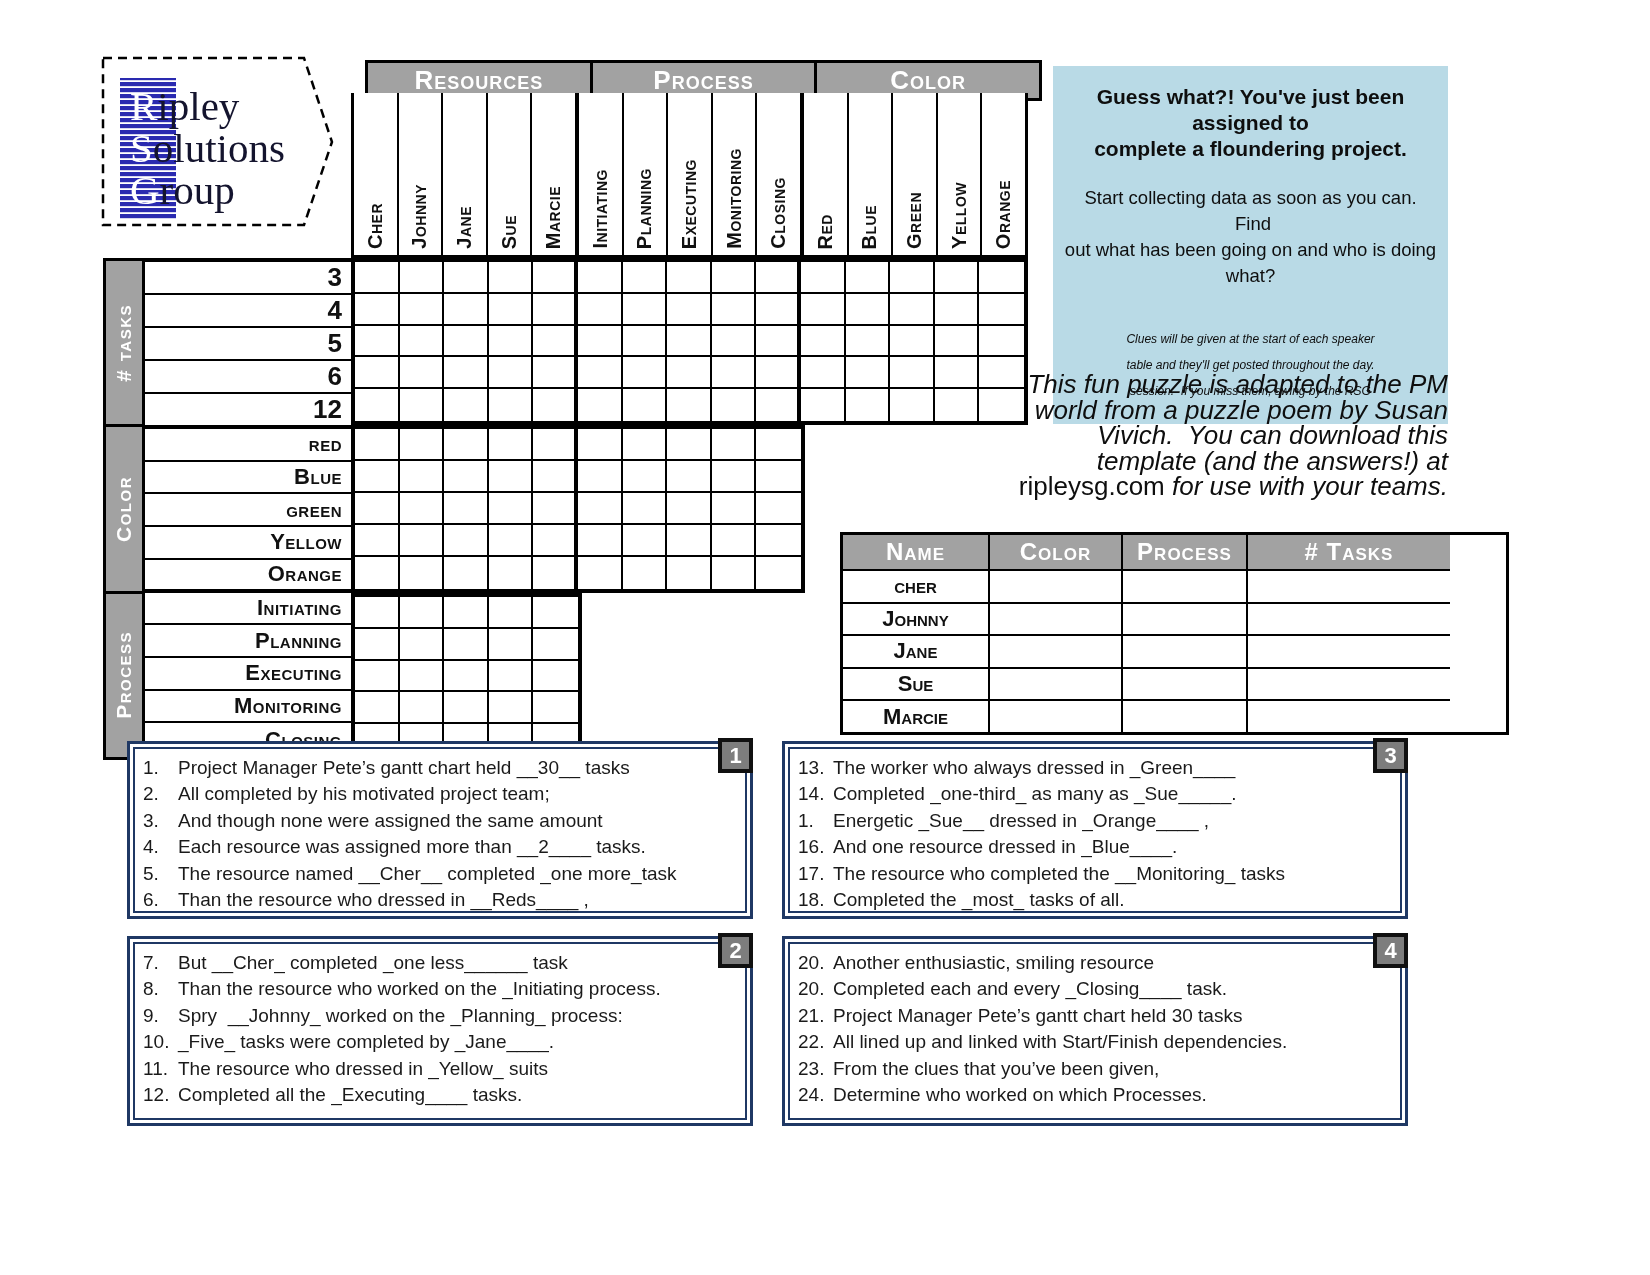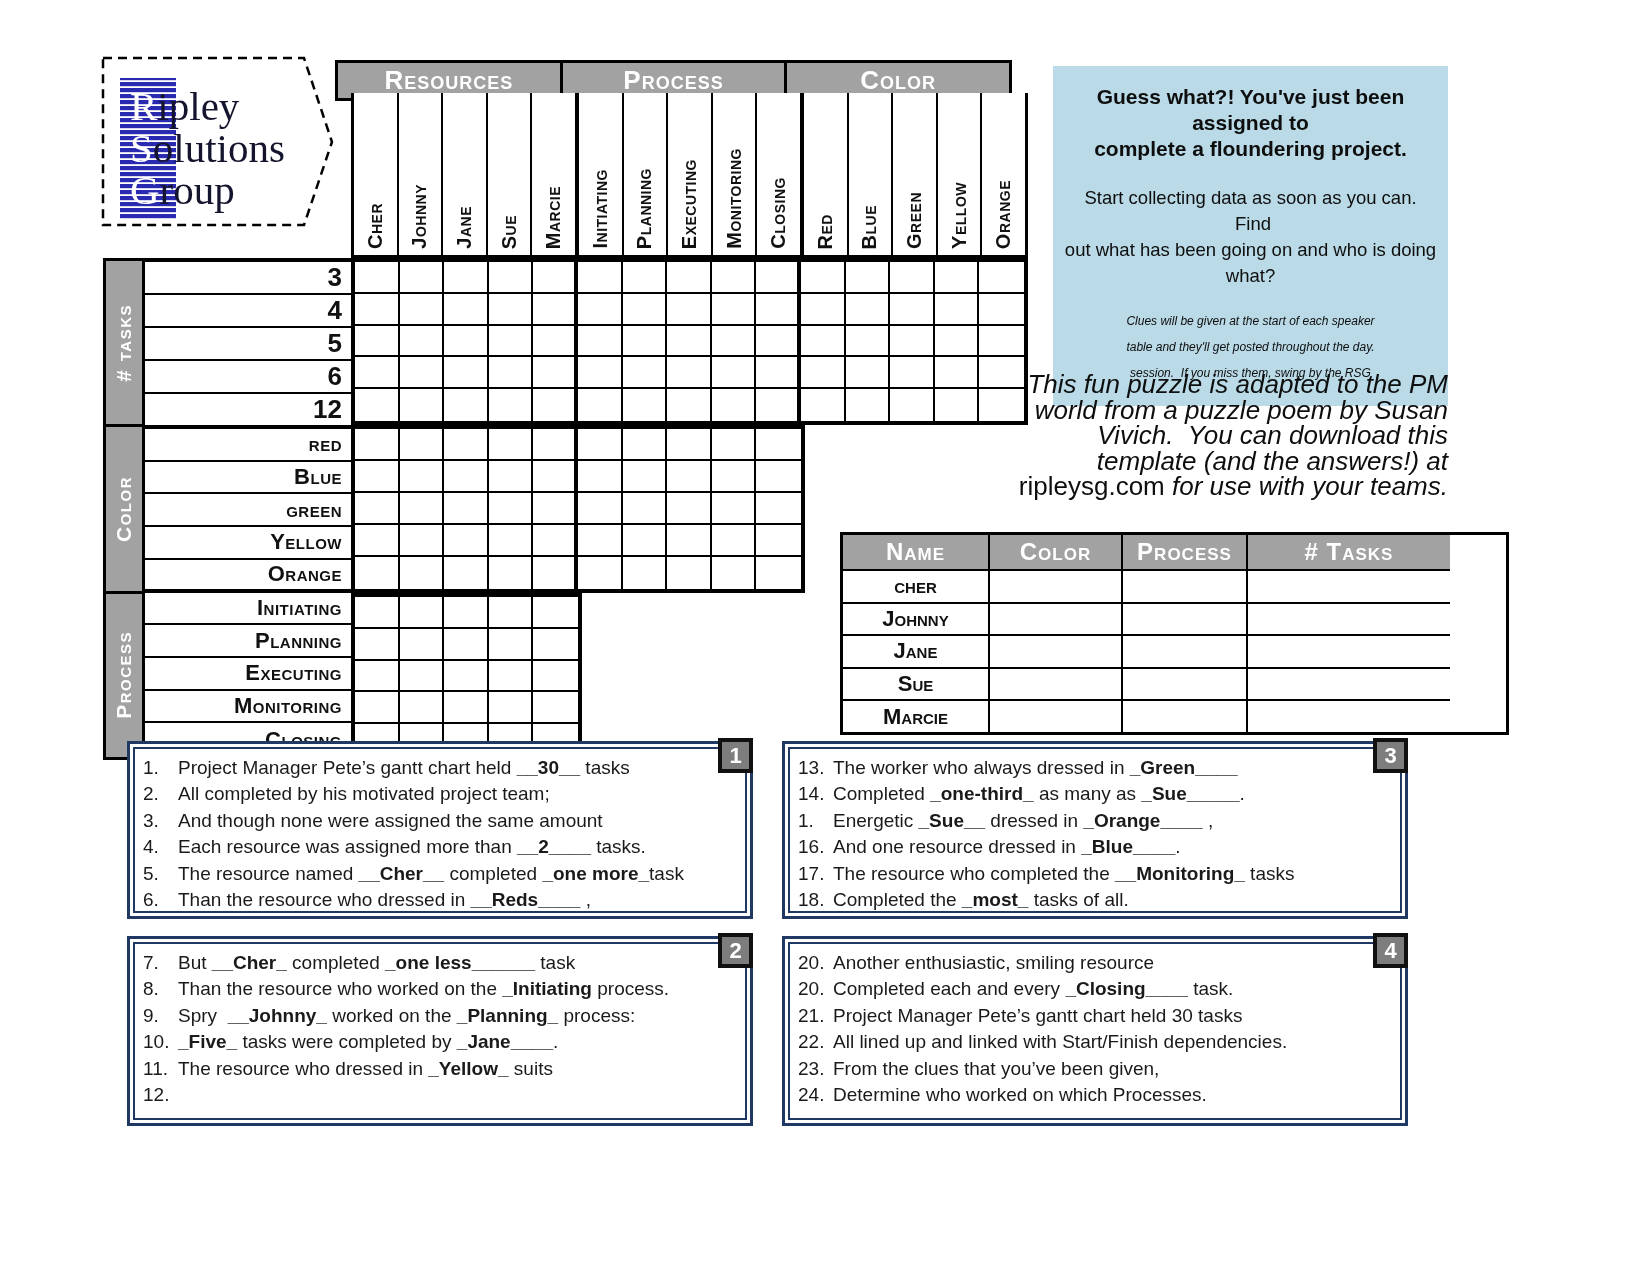--- a/index.html
+++ b/index.html
@@ -1,20 +1,20 @@
 <!DOCTYPE html>
 <html><head>
 <meta charset="utf-8">
 <style>
   *{box-sizing:border-box;margin:0;padding:0}
   html,body{background:#fff}
   body{width:1650px;height:1275px;position:relative;font-family:"Liberation Sans",sans-serif;color:#111}
 
   
-  #bands{position:absolute;left:335px;top:60px;width:677px;height:41px;display:flex}
+  #bands{position:absolute;left:365px;top:60px;width:677px;height:41px;display:flex}
   .band{flex:1;background:#a2a2a2;border:3px solid #000;color:#fff;display:flex;align-items:center;justify-content:center;
         font-variant:small-caps;font-weight:700;font-size:26px;letter-spacing:1px}
   .band+.band{border-left:none}
 
   
   #collabels{position:absolute;left:351px;top:93px;width:677px;height:165px;display:flex;border:3px solid #000;border-top:none;background:#fff}
   .colcell{flex:1;border-right:2px solid #000;display:flex;align-items:flex-end;justify-content:center;padding-bottom:6px}
   .colcell.tR{border-right-width:4px}
   .colcell.nR{border-right:none}
   .vtext{writing-mode:vertical-rl;transform:rotate(180deg);font-variant:small-caps;font-weight:700;font-size:20px;letter-spacing:.5px;white-space:nowrap}
@@ -43,21 +43,21 @@
   .cell.tR{border-right-width:4px}
   .cell.nR{border-right:none}
   .cell.nB{border-bottom:none}
 
   
   #logo{position:absolute;left:98px;top:52px}
 
   
   #infobox{position:absolute;left:1053px;top:66px;width:395px;padding:18px 10px 20px;background:#b9dae6;text-align:center;color:#0e0e0e}
   .ib-h{font-weight:700;font-size:21px;line-height:26px;margin-bottom:23px}
-  .ib-b{font-size:18.5px;line-height:26px;margin-bottom:19px}
+  .ib-b{font-size:18.5px;line-height:26px;margin-bottom:37px}
   .ib-n{font-style:italic;font-size:12px;line-height:26px}
 
   
   #credit{position:absolute;left:1000px;top:372px;width:448px;text-align:right;font-style:italic;font-size:26px;line-height:25.5px;color:#0e0e0e}
   #credit .plain{font-style:normal}
 
   
   #atable{position:absolute;left:840px;top:532px;width:669px;display:grid;grid-template-columns:145px 133px 125px 204px;
           grid-template-rows:34px repeat(5,32.6px);border:3px solid #000;background:#fff}
   .acell{border-left:2px solid #000;border-top:2px solid #000;display:flex;align-items:center;justify-content:center}
@@ -68,21 +68,21 @@
   
   .cluebox{position:absolute;width:626px;border:3px solid #1f3864;outline:2px solid #1f3864;outline-offset:-8px;background:#fff;padding:11px 8px 8px 13px}
   #box1{left:127px;top:741px;height:178px}
   #box2{left:127px;top:936px;height:190px}
   #box3{left:782px;top:741px;height:178px}
   #box4{left:782px;top:936px;height:190px}
   .badge{position:absolute;top:-6px;right:-3px;width:35px;height:35px;background:#7d7d7d;border:4px solid #101010;color:#fff;
          font-weight:700;font-size:22px;display:flex;align-items:center;justify-content:center}
   .clue{display:flex;font-size:19px;line-height:26.4px;color:#1a1a1a}
   .cn{flex:none;width:35px}
-  .ct .b{font-weight:700}
+  .ct .b{font-weight:400}
 </style>
 </head>
 <body>
 
 <svg id="logo" width="240" height="178" viewBox="0 0 240 178">
   <defs>
     <pattern id="stripes" width="8" height="6" patternUnits="userSpaceOnUse">
       <rect width="8" height="6" fill="#2a2ab0"></rect>
       <rect y="4.2" width="8" height="1.8" fill="#ffffff"></rect>
     </pattern>
@@ -428,20 +428,21 @@
       <div class="clue">
         <span class="cn">10.</span>
         <span class="ct"><span class="b">_Five_</span><span> tasks were completed by </span><span class="b">_Jane____</span><span>.</span></span>
       </div>
       <div class="clue">
         <span class="cn">11.</span>
         <span class="ct"><span>The resource who dressed in </span><span class="b">_Yellow_</span><span> suits</span></span>
       </div>
       <div class="clue">
         <span class="cn">12.</span>
+        <span class="ct"><span>Completed all the </span><span class="b">_Executing____</span><span> tasks.</span></span>
       </div>
     </div>
 </div>
 <div id="box3" class="cluebox">
   <div class="badge">3</div>
   <div>
       <div class="clue">
         <span class="cn">13.</span>
         <span class="ct"><span>The worker who always dressed in </span><span class="b">_Green____</span></span>
       </div>

